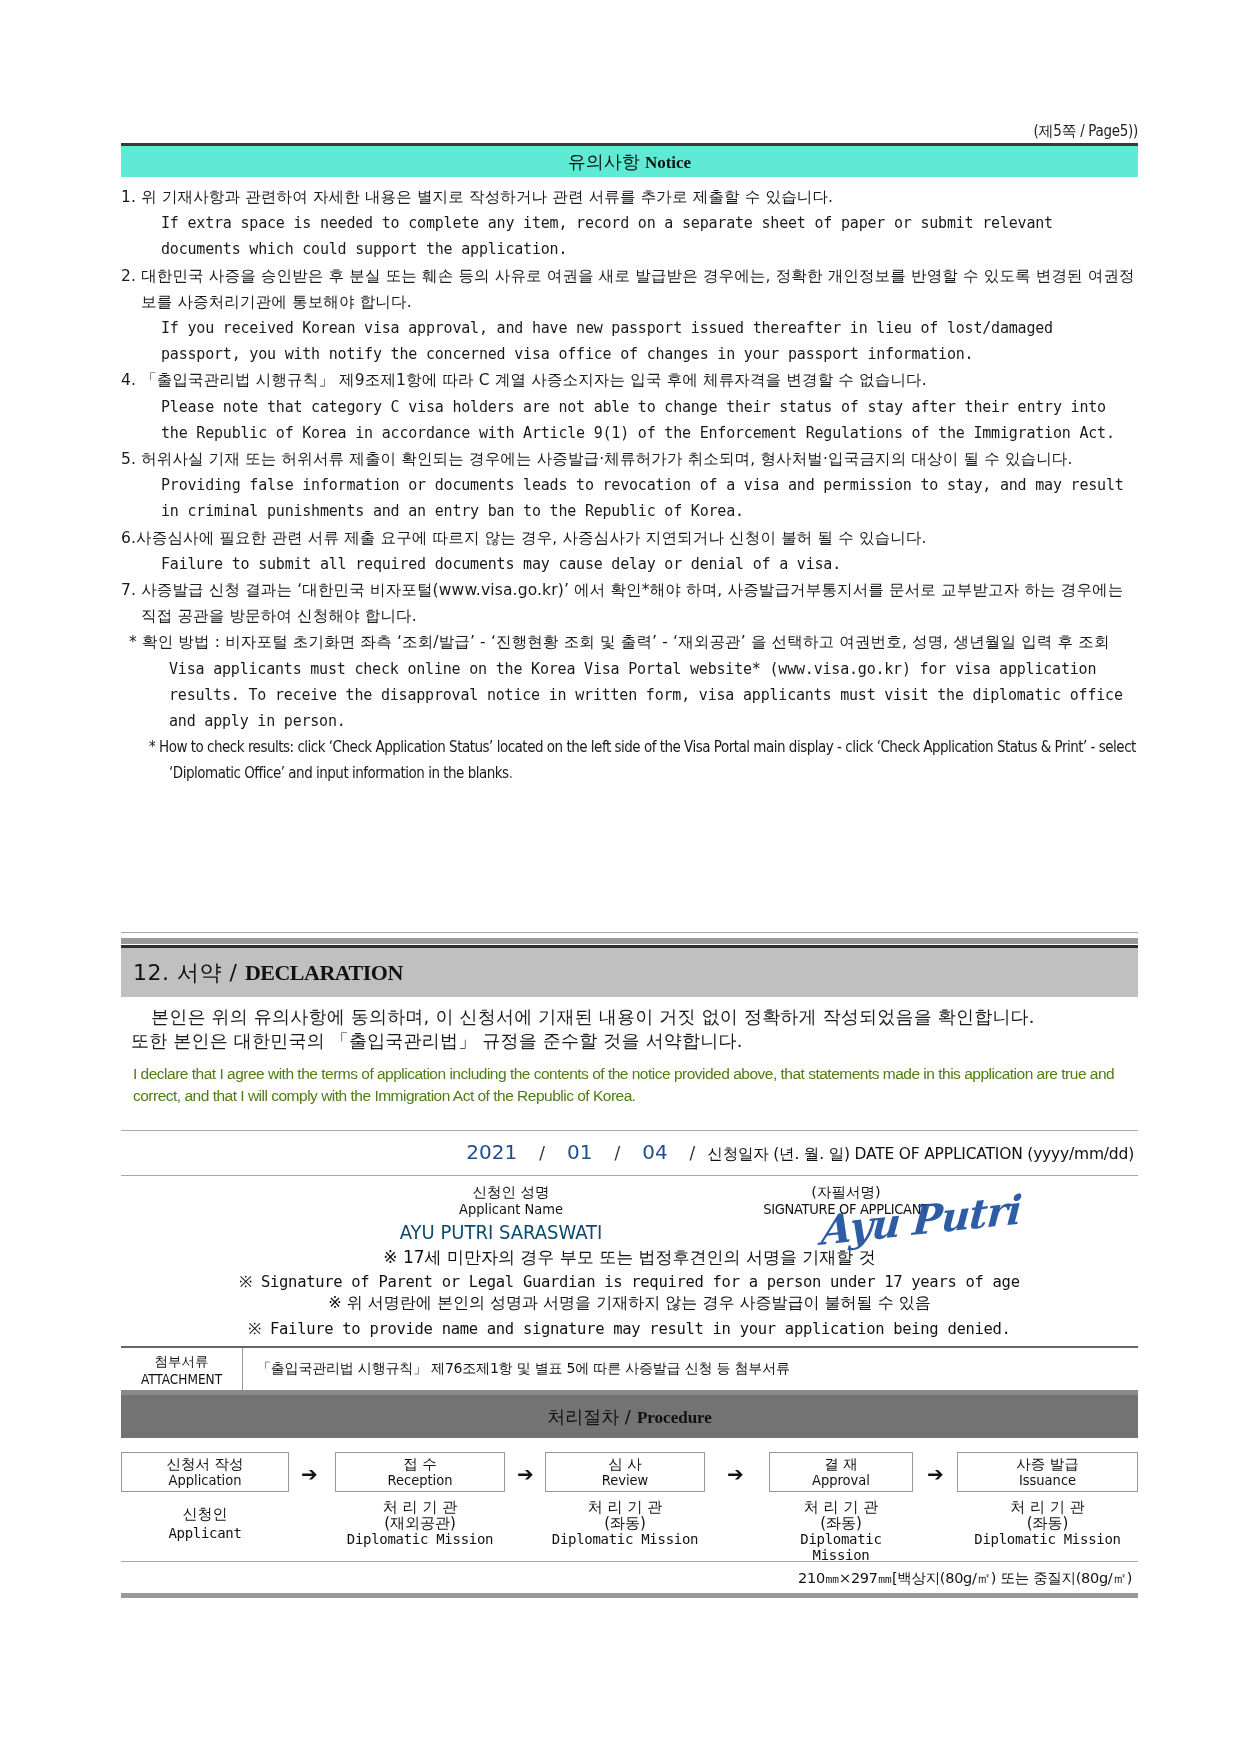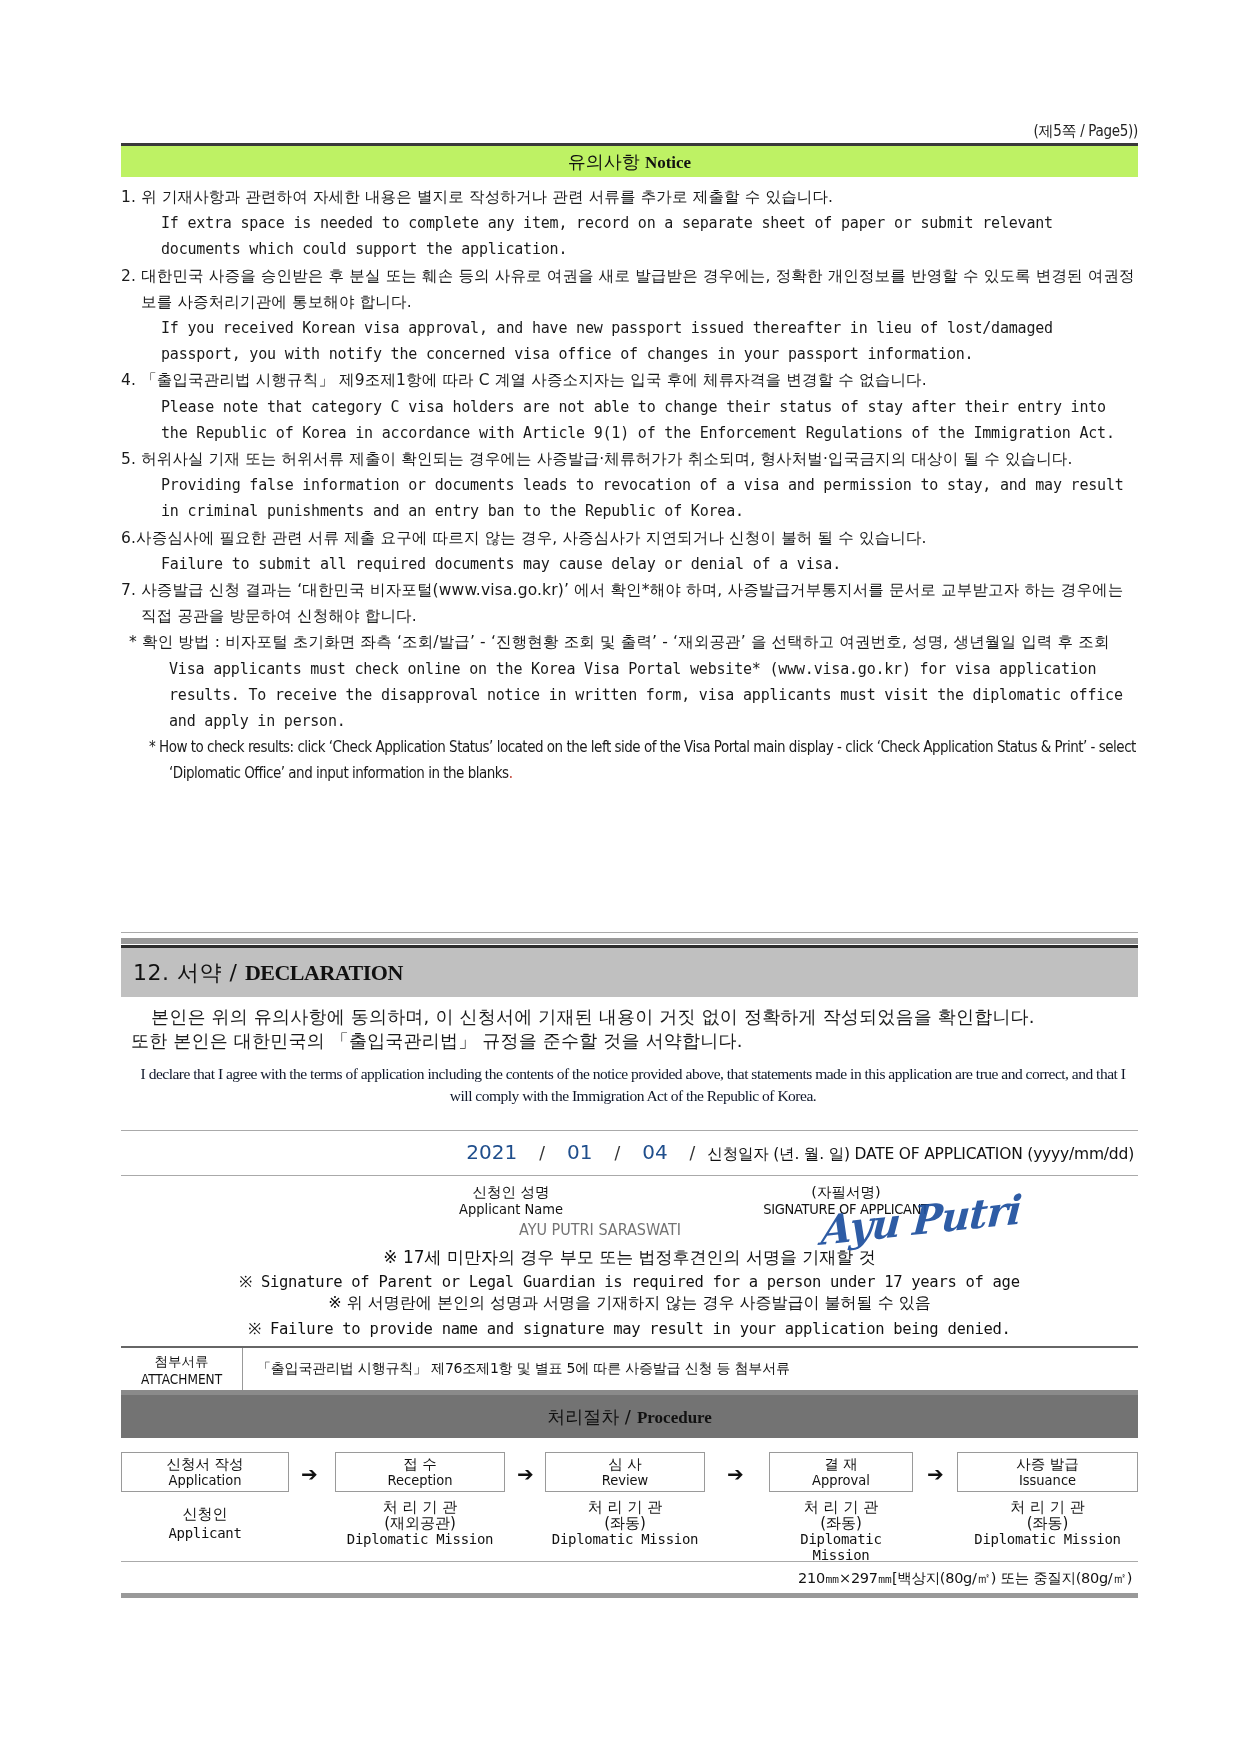--- a/index.html
+++ b/index.html
@@ -9,21 +9,21 @@
       color: #111;
     }
     .page { position: absolute; left: 121px; top: 0; width: 1017px; }
     .pagenum {
       position: absolute; right: 0; top: 122px;
       font-size: 15px; letter-spacing: -0.3px; color: #222;
       font-family: "DejaVu Sans Condensed", "DejaVu Sans", sans-serif;
     }
     .band {
       position: absolute; left: 0; width: 1017px;
-      background: #bef264;
+      background: #5eead4;
       border-top: 3px solid #3a3a3a;
       box-sizing: border-box;
     }
     .band.notice { top: 143px; height: 34px; text-align: center; }
     .band .ko { font-size: 18px; }
     .band .en { font-family: "Liberation Serif", "DejaVu Serif", serif; font-weight: 600; }
     .band.notice .title { line-height: 31px; }
     .band.notice .en { font-size: 17px; }
     .notice-body {
       position: absolute; left: 0; top: 184px; width: 1017px;
@@ -42,33 +42,33 @@
     .rule.thick { height: 6px; background: #999999; }
     .band.decl { top: 945px; height: 52px; background: #c0c0c0; border-top: 3px solid #2d2d2d; }
     .band.decl .title { position: absolute; left: 12px; top: 10px; font-size: 22px; letter-spacing: 0.5px; }
     .band.decl .en { font-size: 22px; font-weight: 700; letter-spacing: -0.5px; }
     .decl-ko {
       position: absolute; left: 10px; top: 1005px; width: 1000px;
       font-size: 18px; line-height: 24px; color: #1a1a1a; letter-spacing: 0.2px;
     }
     .decl-en {
       position: absolute; left: 12px; top: 1063px; width: 1000px;
-      font-size: 15.5px; line-height: 22px; color: #0f172a;
-      font-family: Liberation Serif, serif; letter-spacing: -0.5px; text-align: center;
+      font-size: 15.5px; line-height: 22px; color: #4d7c0f;
+      font-family: Liberation Sans, sans-serif; letter-spacing: -0.5px;
     }
     .date-row { position: absolute; left: 0; top: 1130px; width: 1017px; height: 56px; }
     .date-row .grp { position: absolute; right: 4px; top: 10px; font-size: 17px; white-space: nowrap; }
     .date-val { color: #1f4e8c; font-size: 20px; }
     .sep { color: #333; padding: 0 22px; font-size: 17px; }
     .date-label { font-size: 15.5px; letter-spacing: -0.2px; }
     .sig-area { position: absolute; left: 0; top: 1180px; width: 1017px; height: 160px; }
     .sig-col { position: absolute; text-align: center; font-size: 14.5px; line-height: 17px; color: #111; }
     .sig-name-ko { left: 290px; top: 4px; width: 200px; }
     .sig-name-en { left: 290px; top: 21px; width: 200px; font-family: "DejaVu Sans Condensed", "DejaVu Sans", sans-serif; }
-    .applicant-name { position: absolute; left: 200px; top: 40px; width: 360px; text-align: right; color: #737373; font-size: 16px; font-family: "DejaVu Sans Condensed", "DejaVu Sans", sans-serif; }
+    .applicant-name { position: absolute; left: 200px; top: 40px; width: 360px; text-align: center; color: #0c4a6e; font-size: 20px; font-family: "DejaVu Sans Condensed", "DejaVu Sans", sans-serif; }
     .sig-ko { left: 600px; top: 4px; width: 250px; }
     .sig-en { left: 600px; top: 21px; width: 250px; font-family: "DejaVu Sans Condensed", "DejaVu Sans", sans-serif; letter-spacing: -0.3px; }
     .signature {
       position: absolute; left: 700px; top: 16px; font-size: 40px; color: #1d4f9e;
       font-family: "DejaVu Serif", "Liberation Serif", serif; font-style: italic; font-weight: 700;
       transform: rotate(-6deg) skewX(-10deg); letter-spacing: -1px; opacity: 0.92;
     }
     .note { position: absolute; left: 0; width: 1017px; text-align: center; color: #111; }
     .note.k1 { top: 66px; font-size: 17px; }
     .note.e1 { top: 90px; font-size: 15.5px; font-family: "DejaVu Sans Mono", "Liberation Mono", monospace; letter-spacing: -0.3px; }

